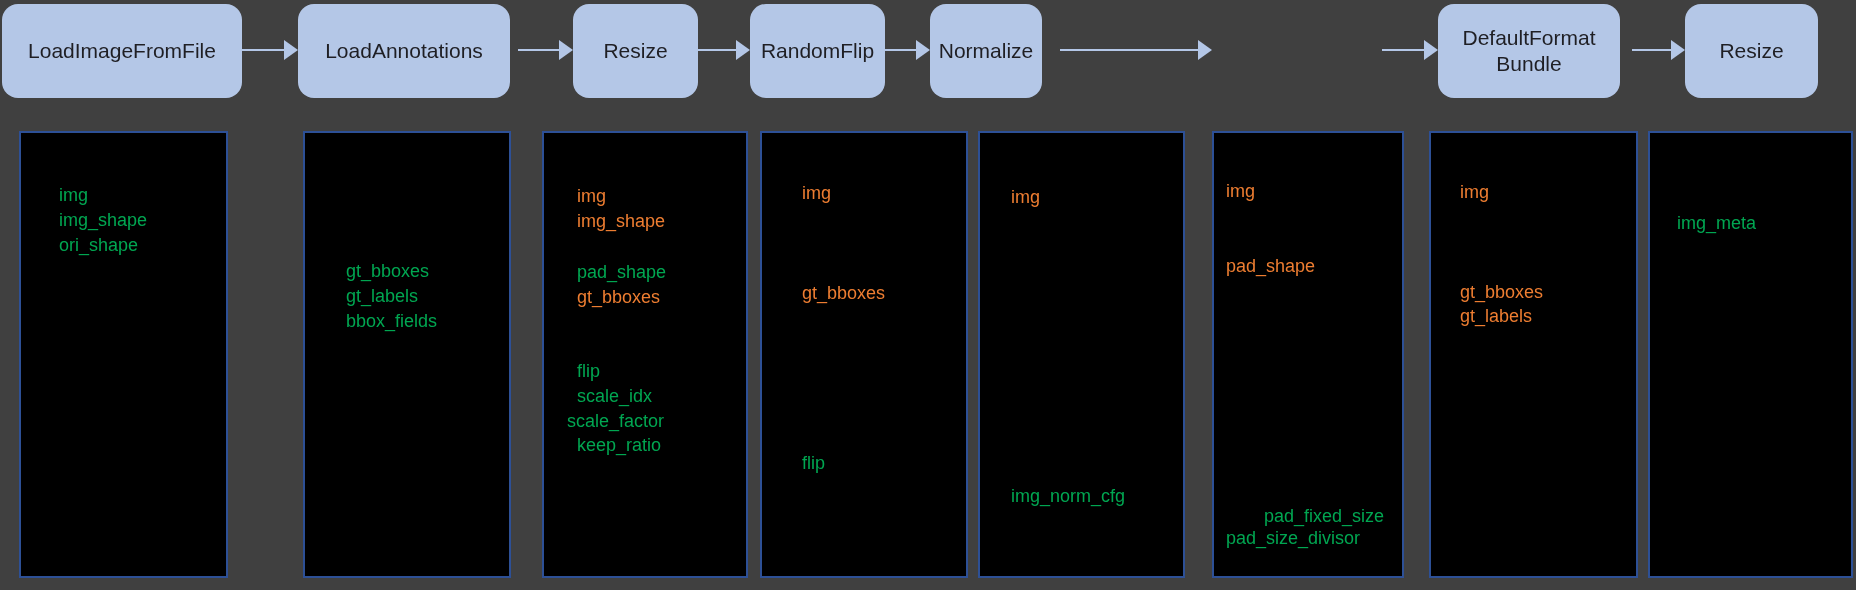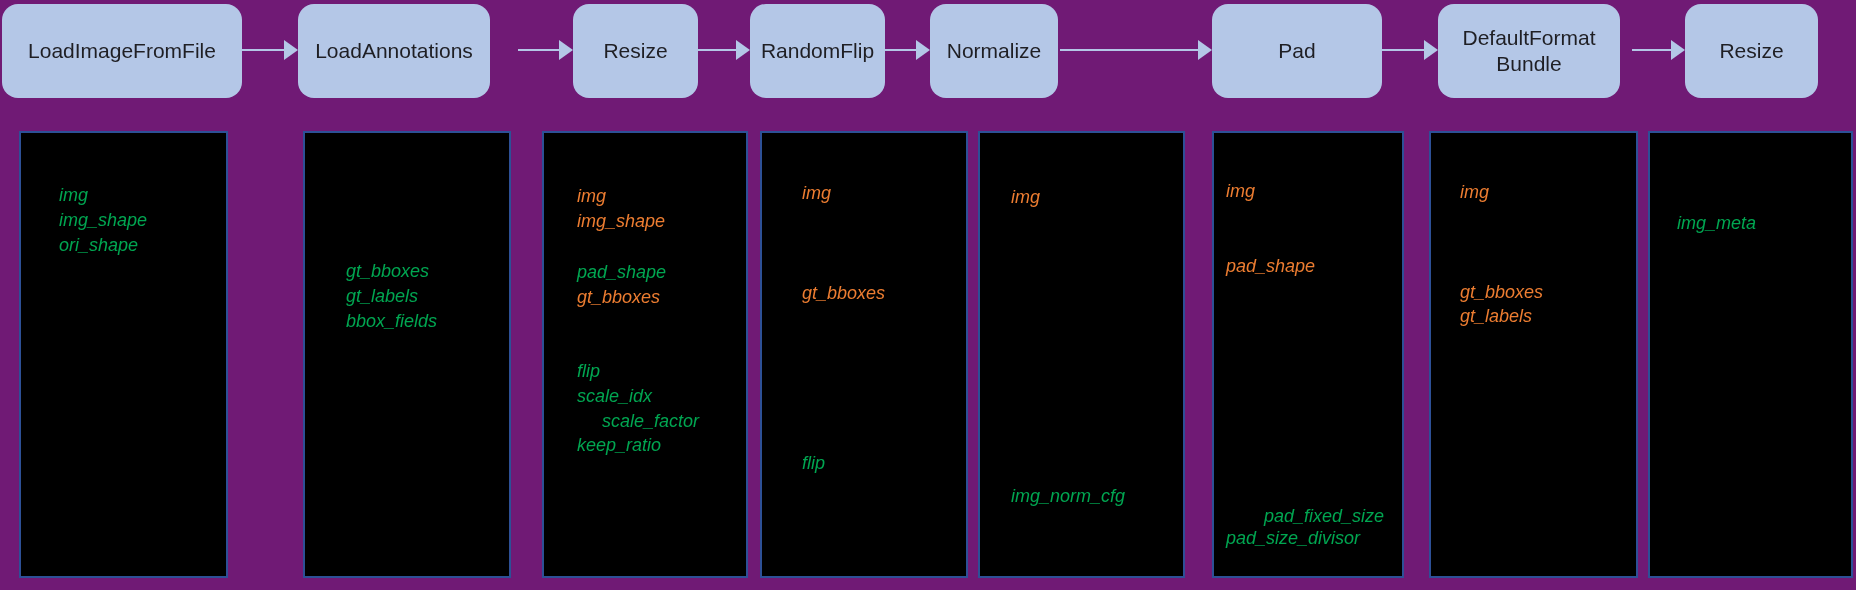--- a/index.html
+++ b/index.html
@@ -1,17 +1,17 @@
 <!DOCTYPE html>
 <html><head>
 <meta charset="utf-8">
 <style>
   html,body{margin:0;padding:0;background:#000;}
   body{width:1856px;height:590px;overflow:hidden;font-family:"Liberation Sans",sans-serif;}
-  #canvas{position:relative;width:1856px;height:590px;background:#701a75;}
+  #canvas{position:relative;width:1856px;height:590px;background:#404040;}
 
   
   .node{
     position:absolute;top:4px;height:94px;
     background:#b4c7e7;border-radius:16px;
     display:flex;align-items:center;justify-content:center;
   }
   .node-label{
     color:#1f1f24;font-size:21px;line-height:1.25;
     text-align:center;white-space:pre-line;
@@ -28,47 +28,44 @@
   }
 
   
   .box{
     position:absolute;top:131px;height:447px;
     box-sizing:border-box;border:2px solid #2d5096;background:#000;
   }
 
   
   .key{
-    position:absolute;font-size:18px;line-height:22px;white-space:nowrap;font-style:italic;
+    position:absolute;font-size:18px;line-height:22px;white-space:nowrap;
   }
   .key[data-color="green"]{color:#00a651;}
   .key[data-color="orange"]{color:#ed7d31;}
 </style>
 </head>
 <body>
 
 <div id="canvas">
 
   <div class="node" style="left:2px;width:240px">
     <span class="node-label">LoadImageFromFile</span>
   </div>
-  <div class="node" style="left:298px;width:192px">
+  <div class="node" style="left:298px;width:212px">
     <span class="node-label">LoadAnnotations</span>
   </div>
   <div class="node" style="left:750px;width:135px">
     <span class="node-label">RandomFlip</span>
   </div>
   <div class="node" style="left:573px;width:125px">
     <span class="node-label">Resize</span>
   </div>
-  <div class="node" style="left:930px;width:128px">
+  <div class="node" style="left:930px;width:112px">
     <span class="node-label">Normalize</span>
-  </div>
-  <div class="node" style="left:1212px;width:170px">
-    <span class="node-label">Pad</span>
   </div>
   <div class="node" style="left:1438px;width:182px">
     <span class="node-label">DefaultFormat
 Bundle</span>
   </div>
   <div class="node" style="left:1685px;width:133px">
     <span class="node-label">Resize</span>
   </div>
 
   <div class="arrow" style="left:242px;width:56px">
@@ -116,21 +113,21 @@
   <span class="key" style="left:346px;top:260px" data-color="green">gt_bboxes</span>
   <span class="key" style="left:346px;top:285px" data-color="green">gt_labels</span>
   <span class="key" style="left:346px;top:310px" data-color="green">bbox_fields</span>
 
   <span class="key" style="left:577px;top:185px" data-color="orange">img</span>
   <span class="key" style="left:577px;top:210px" data-color="orange">img_shape</span>
   <span class="key" style="left:577px;top:261px" data-color="green">pad_shape</span>
   <span class="key" style="left:577px;top:286px" data-color="orange">gt_bboxes</span>
   <span class="key" style="left:577px;top:360px" data-color="green">flip</span>
   <span class="key" style="left:577px;top:385px" data-color="green">scale_idx</span>
-  <span class="key" style="left:602px;top:410px" data-color="green">scale_factor</span>
+  <span class="key" style="left:567px;top:410px" data-color="green">scale_factor</span>
   <span class="key" style="left:577px;top:434px" data-color="green">keep_ratio</span>
 
   <span class="key" style="left:802px;top:182px" data-color="orange">img</span>
   <span class="key" style="left:802px;top:282px" data-color="orange">gt_bboxes</span>
   <span class="key" style="left:802px;top:452px" data-color="green">flip</span>
 
   <span class="key" style="left:1011px;top:186px" data-color="orange">img</span>
   <span class="key" style="left:1011px;top:485px" data-color="green">img_norm_cfg</span>
 
   <span class="key" style="left:1226px;top:180px" data-color="orange">img</span>

